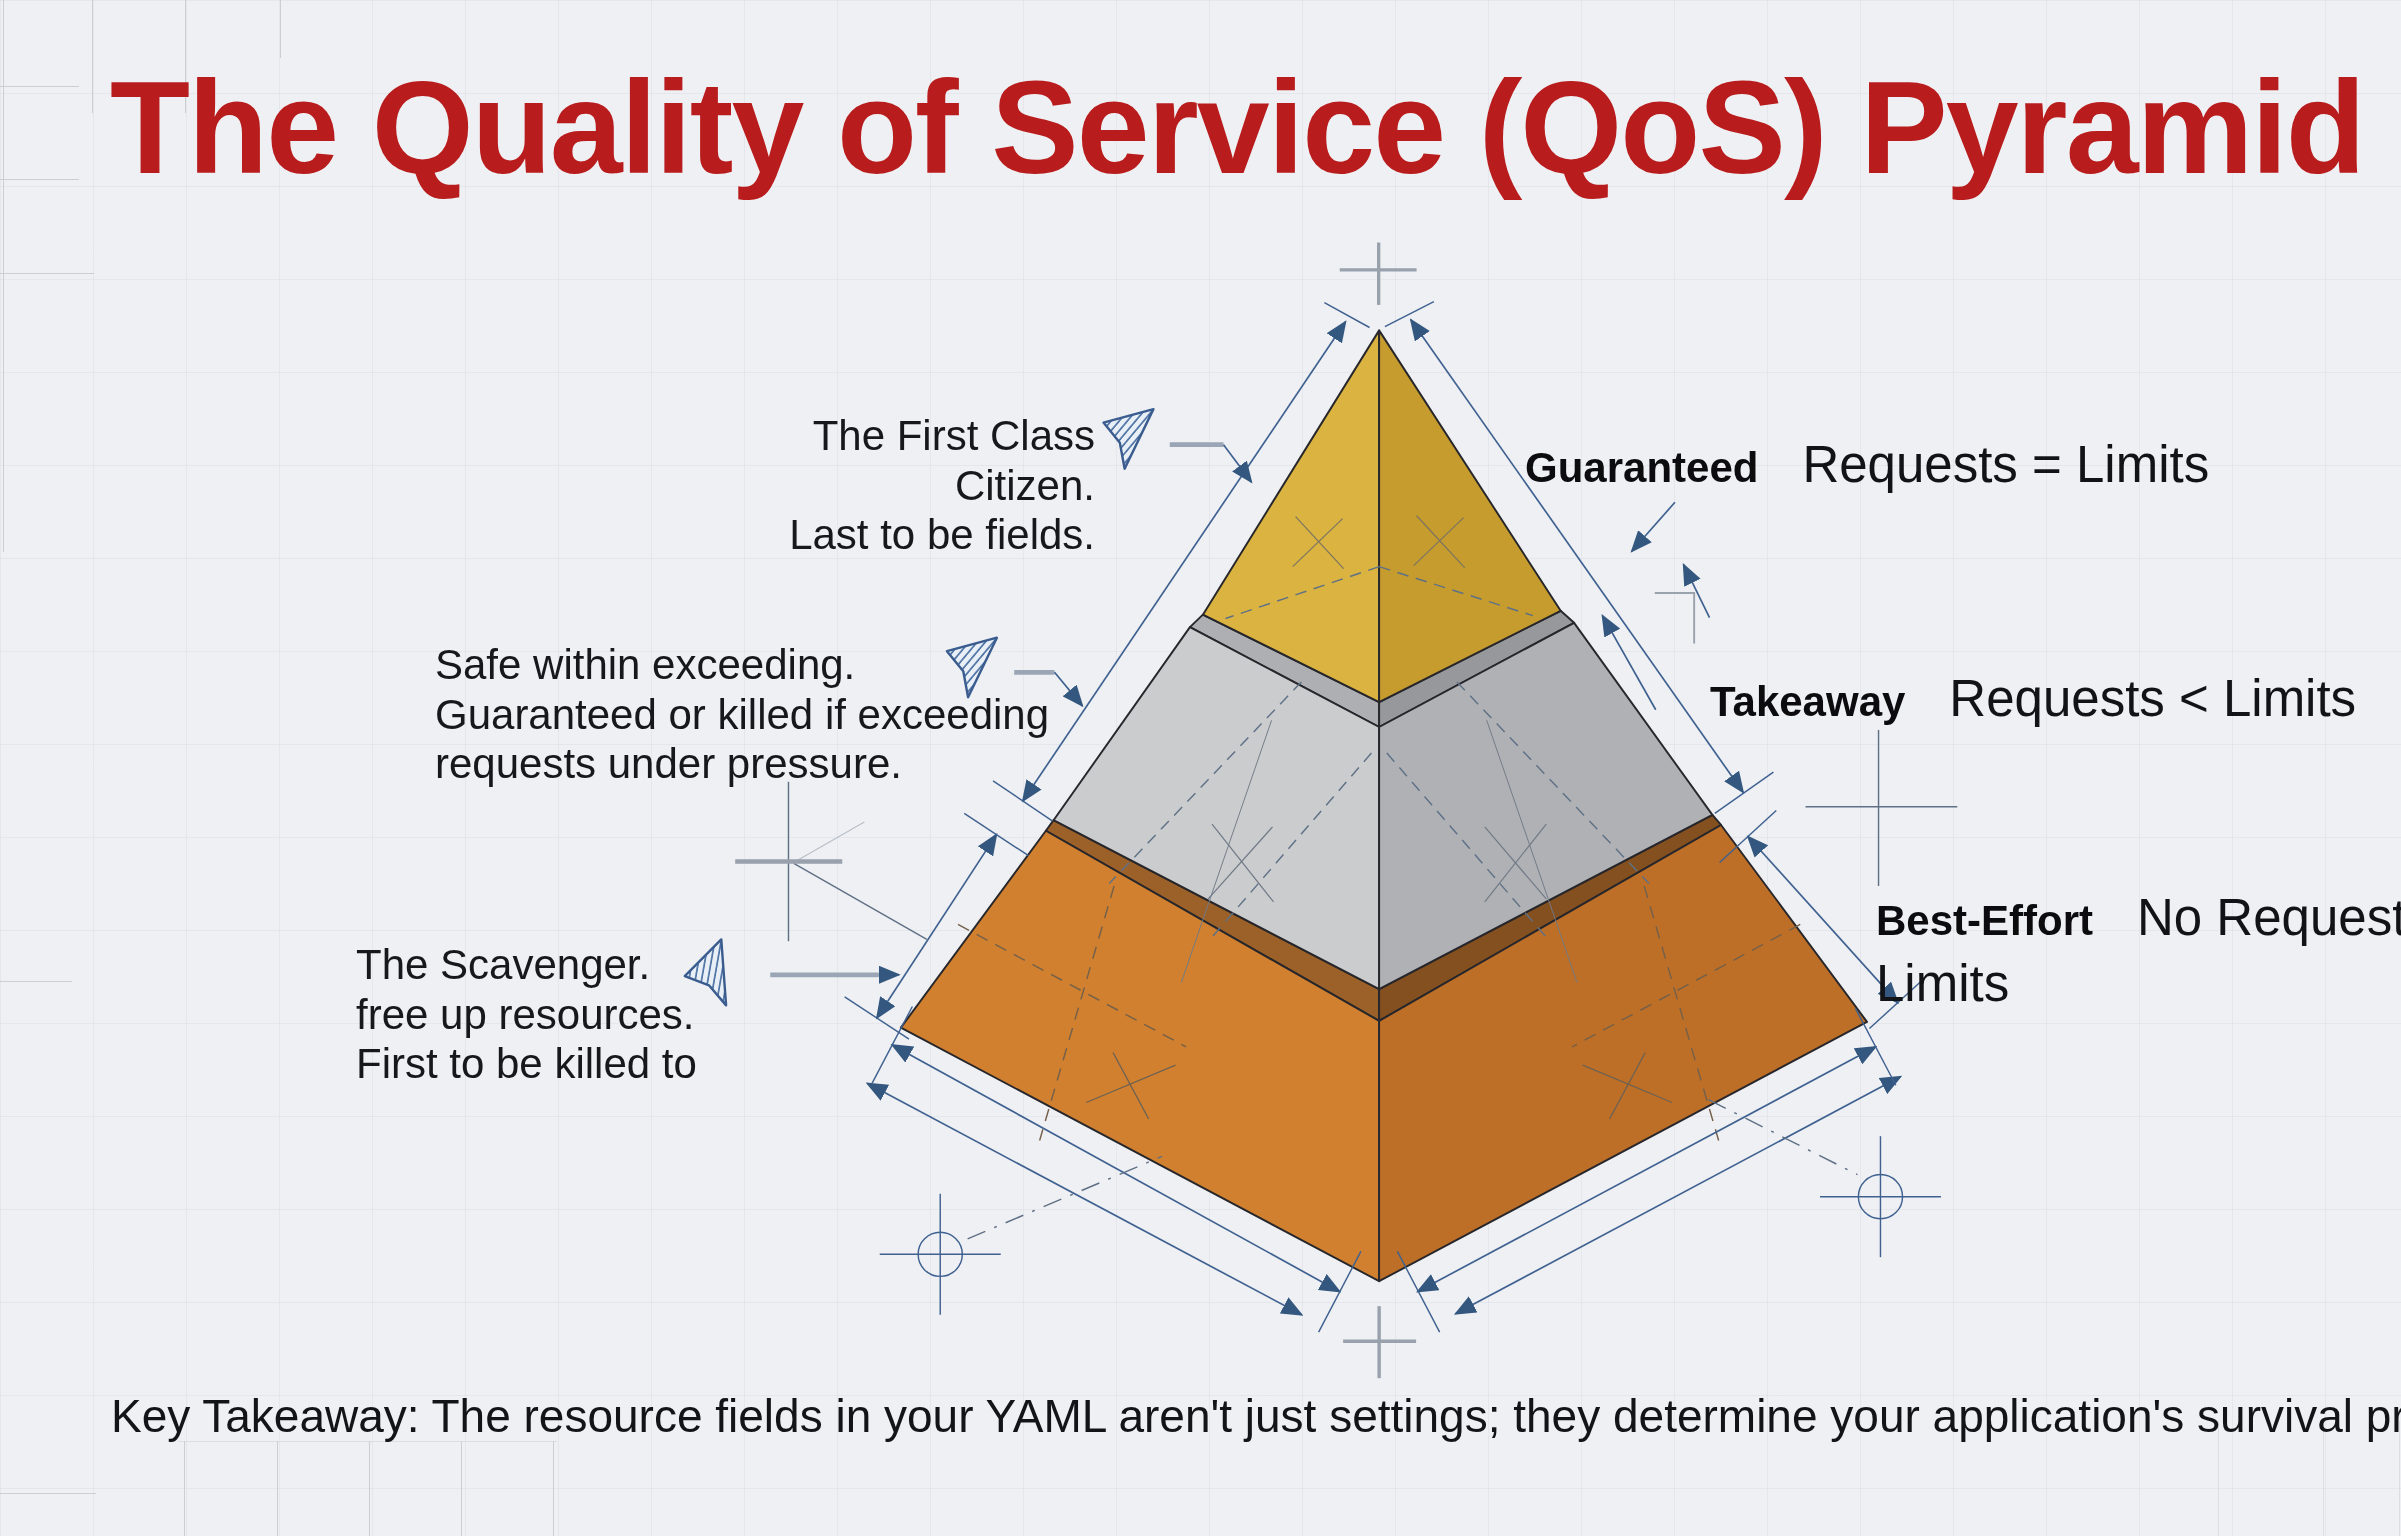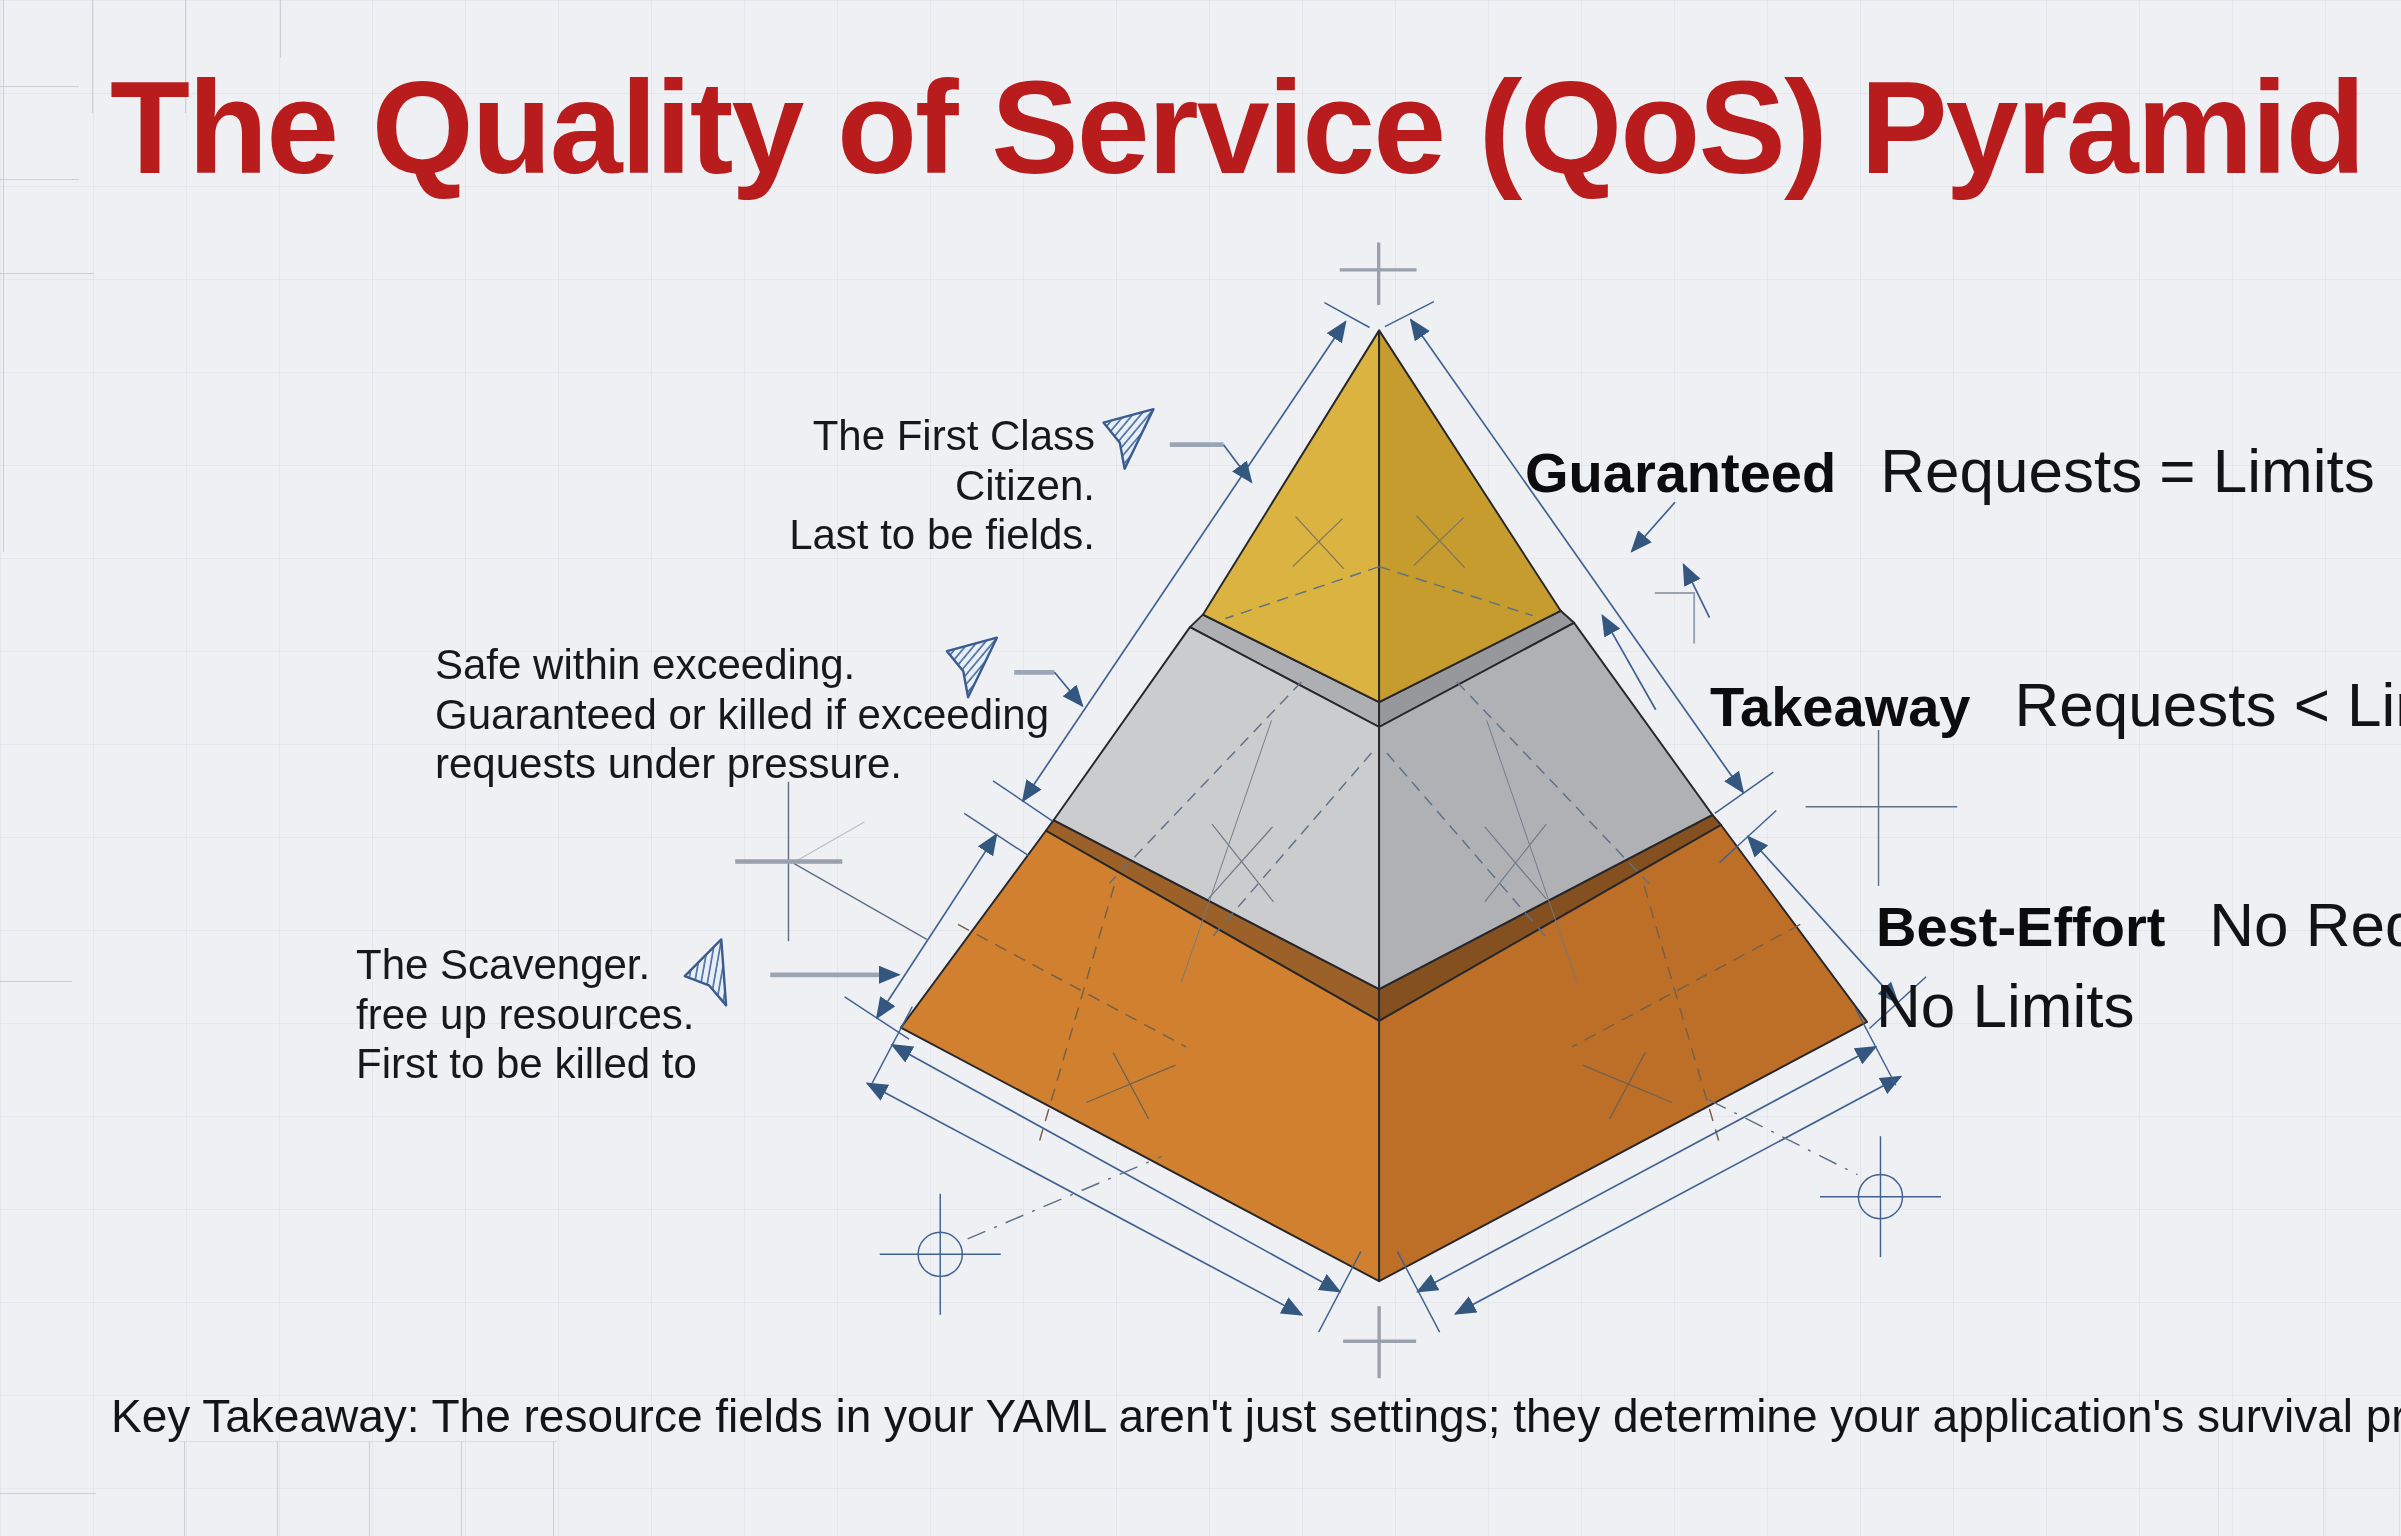--- a/index.html
+++ b/index.html
@@ -10,22 +10,22 @@
       repeating-linear-gradient(to right, rgba(206,209,216,0.30) 0 1px, transparent 1px 93px),
       repeating-linear-gradient(to bottom, rgba(206,209,216,0.30) 0 1px, transparent 1px 93px);
   }
   .gseg{position:absolute;background:#cdced4;}
   .gseg.faint{background:#dddee3;}
   .page-title{position:absolute;left:110px;top:62px;font-size:131px;font-weight:700;
     letter-spacing:-1.9px;color:#b91c1c;line-height:1;white-space:nowrap;}
   .ann{position:absolute;font-size:42px;line-height:1.18;color:#17181b;}
   .ann.right{text-align:right;}
   .lblrow{position:absolute;white-space:nowrap;color:#0c0c0e;}
-  .lblrow .big{font-size:56px;font-weight:700;margin-right:44px;}
-  .lblrow .small{font-size:62px;font-weight:400;color:#121316;}
+  .lblrow .big{font-size:42px;font-weight:700;margin-right:44px;}
+  .lblrow .small{font-size:51px;font-weight:400;color:#121316;}
   .lblrow.wrap{white-space:normal;line-height:1.3;}
   .takeaway{position:absolute;left:111px;top:1389px;font-size:46px;color:#131417;white-space:nowrap;}
   svg.diagram{position:absolute;inset:0;}
 </style>
 </head>
 <body>
 
 <div class="canvas">
 
   <div class="grid-base"></div>

